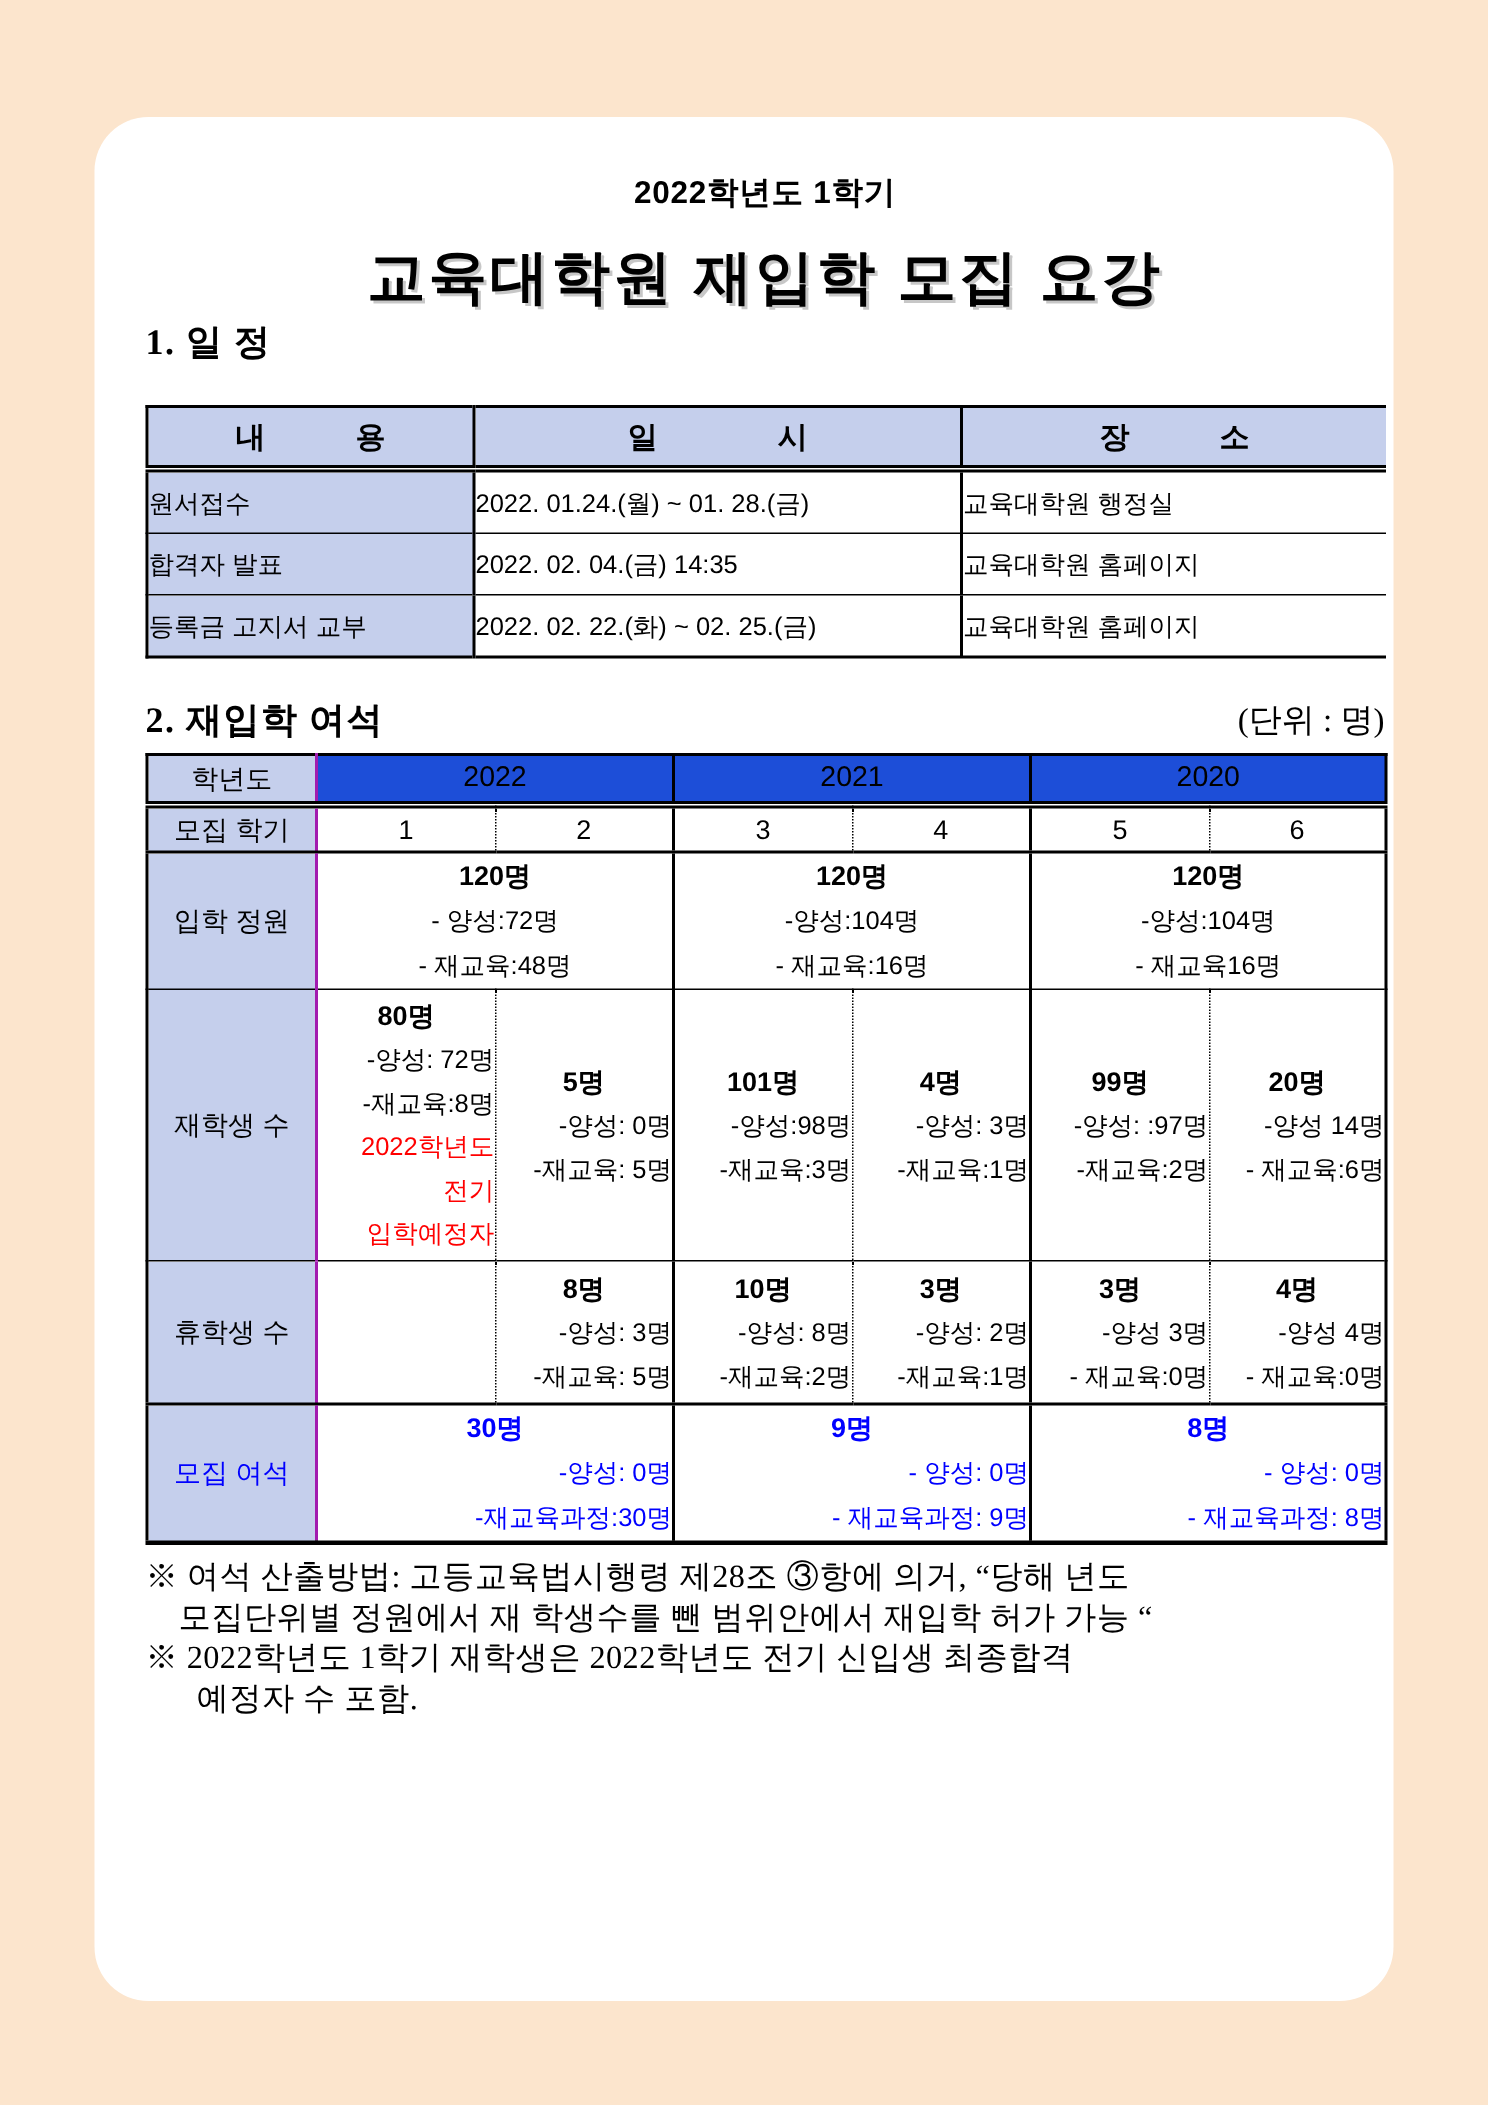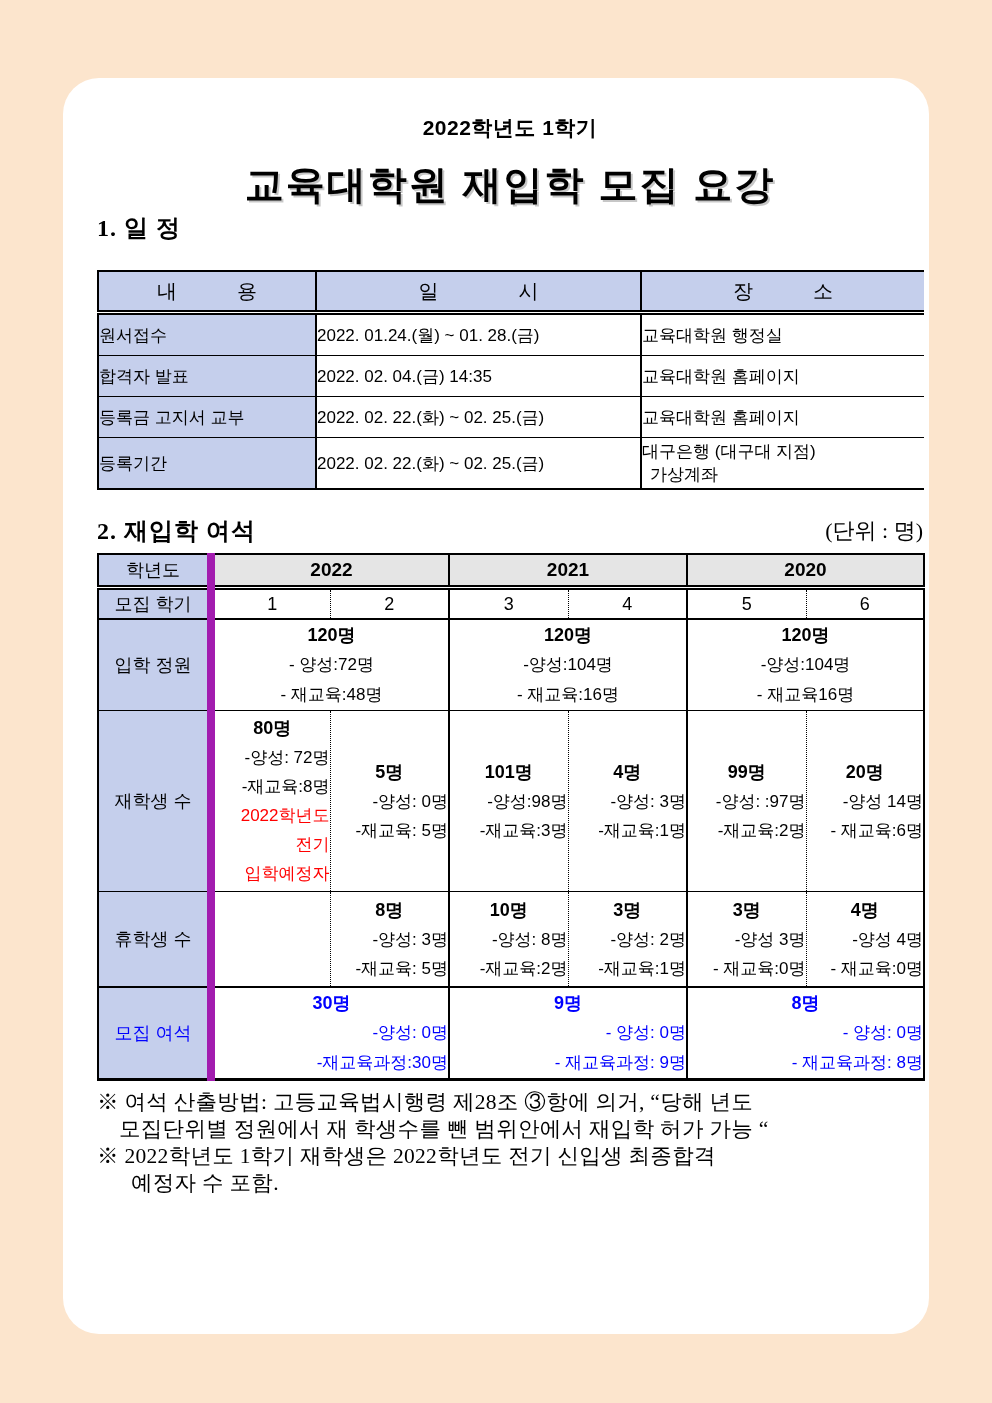--- a/index.html
+++ b/index.html
@@ -28,37 +28,37 @@
   .unit{font-family:"Liberation Serif",serif;font-size:22px;}
 
   table{table-layout:fixed;border-collapse:collapse;width:826px;}
 
   
   .t1{margin-top:26px;border:2px solid #000;border-right:none;}
   .t1 th,.t1 td{padding:0;vertical-align:middle;overflow:hidden;}
   .t1 th+th,.t1 td+td{border-left:2px solid #000;}
   .t1 tr+tr td{border-top:1px solid #000;}
   .t1 .hdr th{
-    background:#c5cfec;font-size:20px;font-weight:400;height:38px;
+    background:#c5cfec;font-size:20px;font-weight:700;height:38px;
     border-bottom:5px double #000;text-align:center;white-space:pre;
   }
   .t1 td{height:40px;font-size:17px;}
   .t1 tr.tall td{height:50px;}
   .c-content{background:#c5cfec;padding-left:10px;}
   .c-datetime{padding-left:12px;white-space:pre;}
   .c-place{padding-left:10px;line-height:23px;}
   .place-line2{padding-left:8px;}
 
   
   .t2{margin-top:6px;border:2px solid #000;border-bottom:3px solid #000;}
   .t2 td{padding:0;vertical-align:middle;font-size:17px;overflow:hidden;}
-  .t2 .lbl{background:#c5cfec;text-align:center;border-right:8px solid #a21caf;font-size:18px;}
+  .t2 .lbl{background:#c5cfec;text-align:center;border-right:2px solid #a21caf;font-size:18px;}
   .t2 div{line-height:29px;white-space:pre;}
   .yr td{height:30px;border-bottom:5px double #000;}
-  .yr .year{background:#e5e5e5;text-align:center;font-weight:bold;font-size:19px;}
+  .yr .year{background:#1d4ed8;text-align:center;font-weight:normal;font-size:19px;}
   .sem td{height:28px;border-bottom:2px solid #000;text-align:center;font-size:18px;}
   .quota td{height:90px;border-bottom:1px solid #000;}
   .quota div{line-height:30px;}
   .enr td{height:180px;border-bottom:1px solid #000;}
   .lev td{height:94px;border-bottom:2px solid #000;}
   .open td{height:90px;}
   .open div{line-height:30px;}
   .dot{border-left:1px dotted #000;}
   .sol{border-left:2px solid #000;}
   .tot{font-weight:bold;text-align:center;font-size:18px;}
@@ -105,28 +105,20 @@
     <tr>
       <td class="c-content">합격자 발표</td>
       <td class="c-datetime">2022. 02. 04.(금) 14:35</td>
       <td class="c-place">교육대학원 홈페이지</td>
     </tr>
     <tr>
       <td class="c-content">등록금 고지서 교부</td>
       <td class="c-datetime">2022. 02. 22.(화) ~ 02. 25.(금)</td>
       <td class="c-place">교육대학원 홈페이지</td>
     </tr>
-    <tr class="tall">
-      <td class="c-content">등록기간</td>
-      <td class="c-datetime">2022. 02. 22.(화) ~ 02. 25.(금)</td>
-      <td class="c-place">
-        <div>대구은행 (대구대 지점)</div>
-        <div class="place-line2">가상계좌</div>
-      </td>
-    </tr>
     </tbody>
   </table>
 
   <div class="sec2-bar">
     <div class="sec-heading">2. 재입학 여석</div>
     <div class="unit">(단위 : 명)</div>
   </div>
 
   <table class="t2">
     <colgroup>

